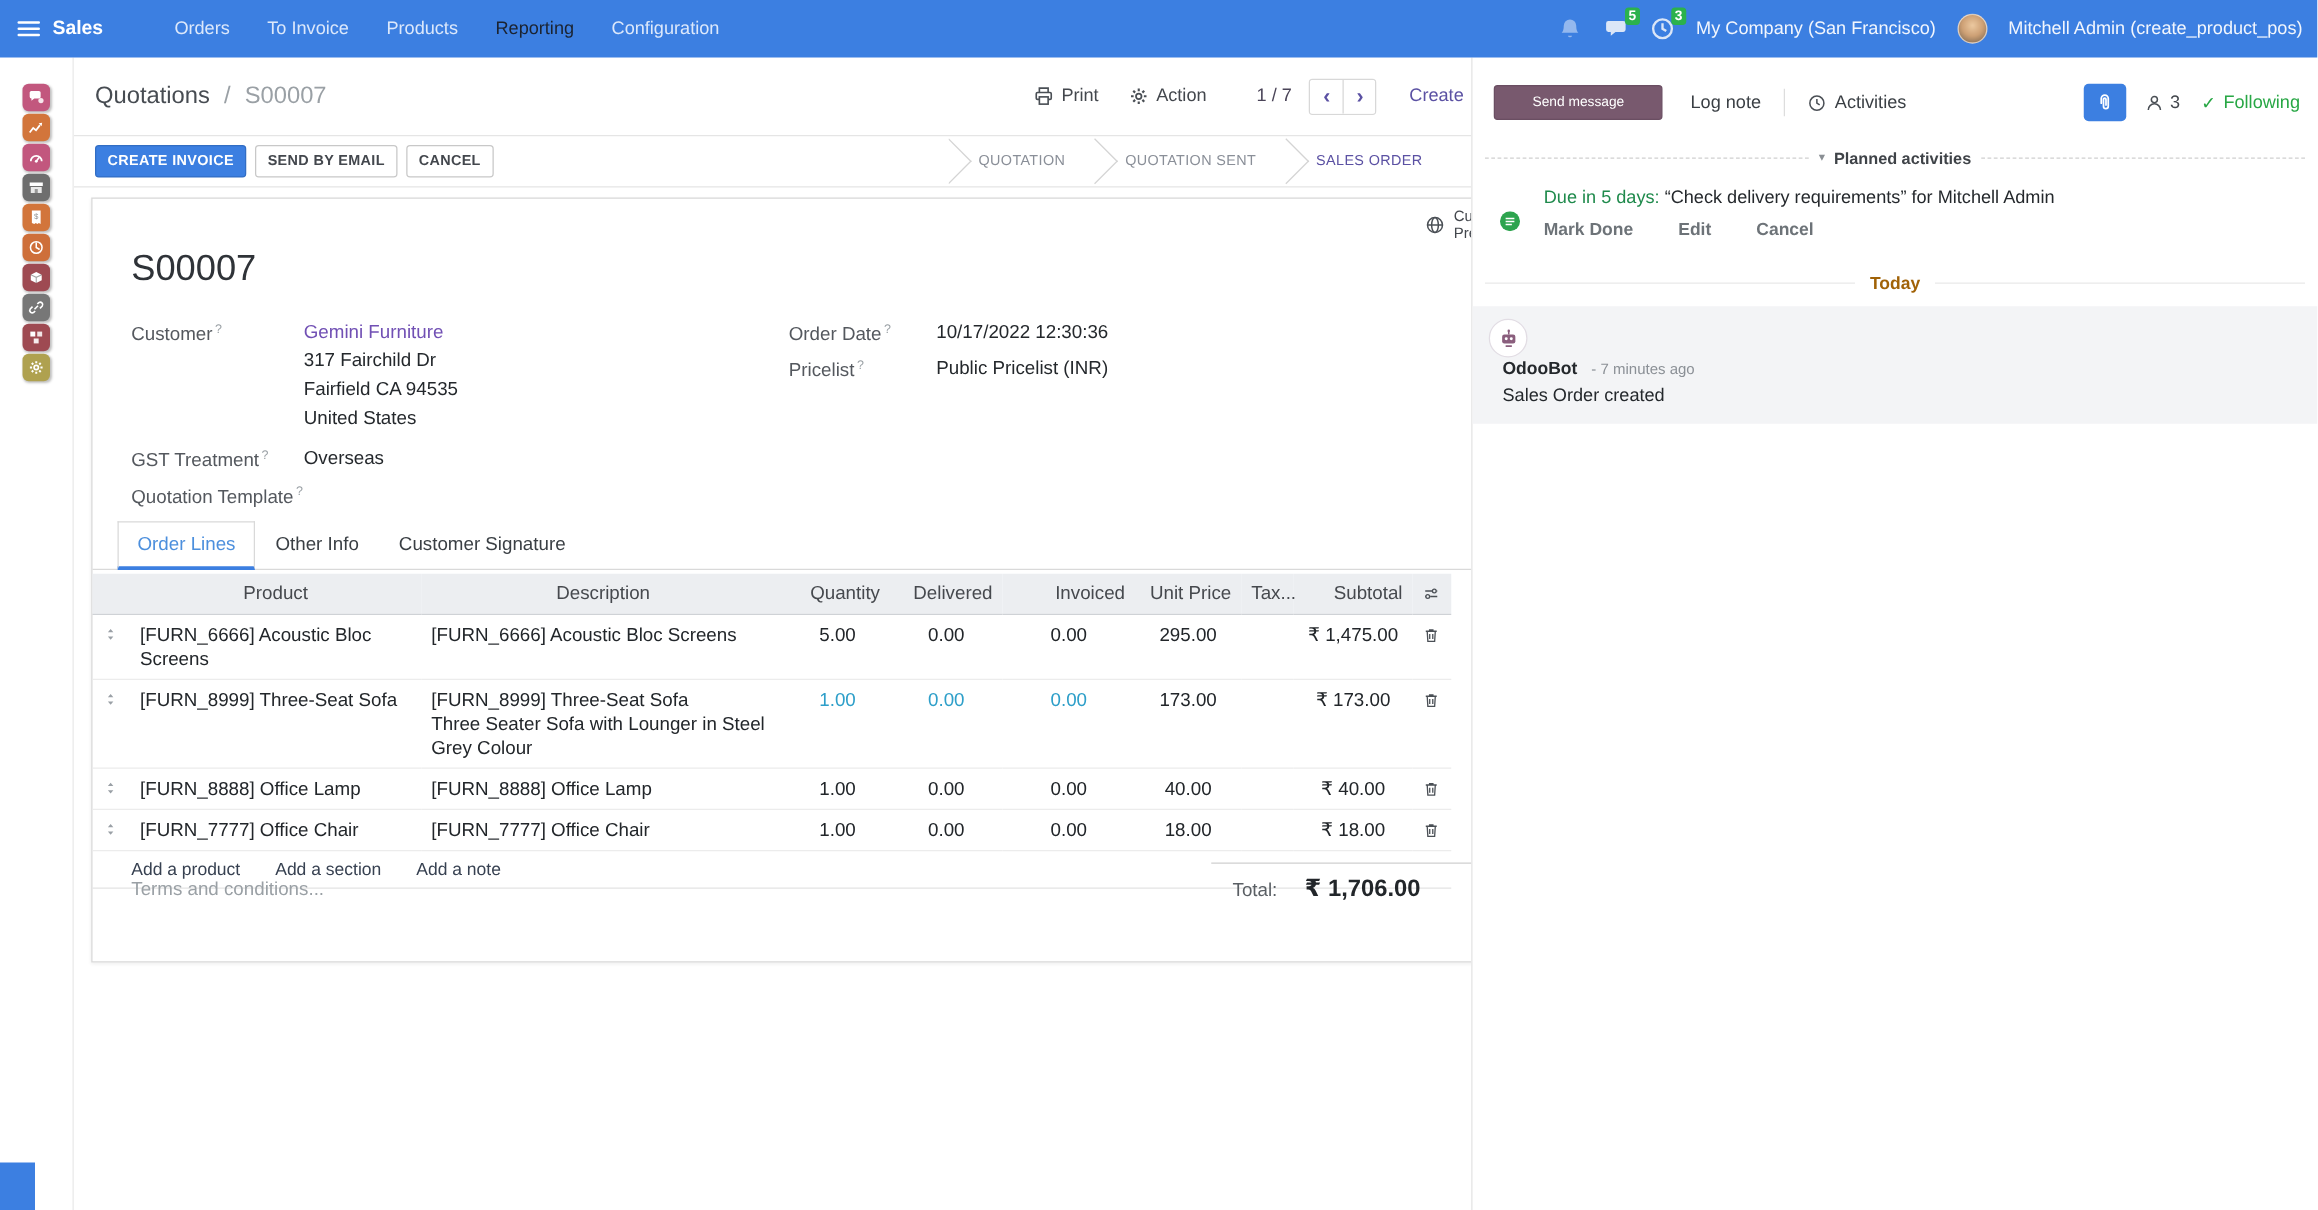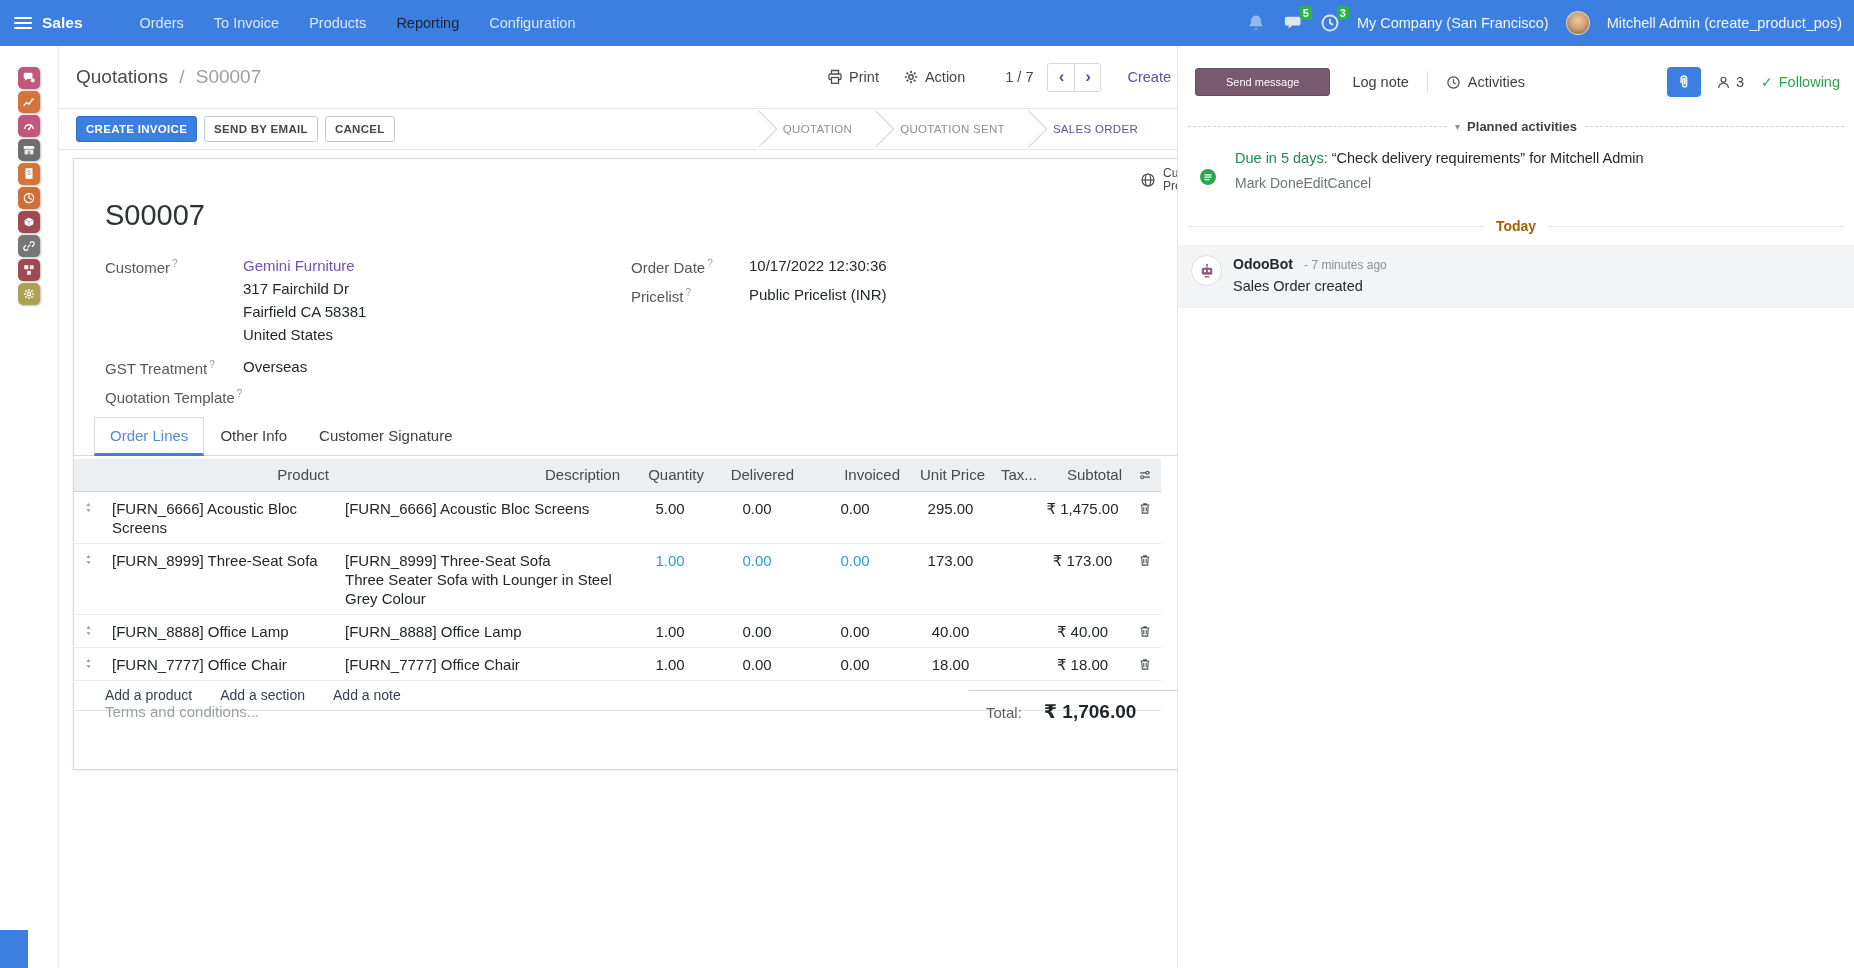--- a/index.html
+++ b/index.html
@@ -67,21 +67,21 @@
   .fvalue .flink{color:var(--link);cursor:pointer;}
   .addr div{margin-top:3px;}
   .pt-input{width:405px;height:33px;border:1px solid #c6c6c6;border-radius:2px;background:#fff;font-size:15px;padding:0 8px;font-family:inherit;}
   
   .tabs{position:absolute;left:0;top:258px;width:100%;display:flex;border-bottom:1px solid #d9d9d9;padding-left:20px;}
   .tab{padding:9px 15px;font-size:15px;color:#3a3f44;cursor:pointer;border:1px solid transparent;}
   .tab.active{color:#4C8FDD;border:1px solid #d9d9d9;border-bottom:3px solid var(--blue);background:#fff;margin-bottom:-1px;}
   
   .olines{position:absolute;left:0;top:300px;width:1087px;}
   table{border-collapse:collapse;table-layout:fixed;width:1087px;font-size:15px;}
-  th{background:#ECEEF1;color:#46494e;font-weight:400;text-align:right;height:32px;padding:0 8px;border-bottom:1px solid #cfd2d6;}
+  th{background:#ECEEF1;color:#46494e;font-weight:400;text-align:center;height:32px;padding:0 8px;border-bottom:1px solid #cfd2d6;}
   th.num{text-align:right;}
   td{padding:7px 8px 6px;border-bottom:1px solid #ececec;vertical-align:top;color:#22262a;line-height:19px;}
   td.num{text-align:center;}
   td.hl{color:var(--cellblue);}
   td.handle-cell{padding-top:9px;cursor:grab;}
   td.trash-cell{padding-top:9px;cursor:pointer;}
   .add-links{display:flex;gap:28px;padding:6px 0 7px 31px;border-bottom:1px solid #e3e3e3;}
   .add-link{font-size:14px;color:#374151;cursor:pointer;}
   .terms{position:absolute;left:31px;top:544px;font-size:15px;color:#9aa0a5;cursor:text;}
   .total-box{position:absolute;left:895px;top:531px;width:240px;border-top:1px solid #cfcfcf;padding-top:9px;display:flex;align-items:baseline;}
@@ -103,26 +103,26 @@
   .dash-div .line{flex:1;border-top:1px dashed #cfcfcf;}
   .dash-div .dlabel{display:flex;align-items:center;gap:7px;margin:0 8px;font-size:13px;font-weight:700;color:#3f4348;cursor:pointer;}
   .dash-div .tri{color:#8a8f94;font-size:10px;}
   .activity-item{display:flex;padding:14px 14px 0 13px;}
   .act-avatar{position:relative;width:33px;height:33px;flex:none;}
   .act-avatar .photo{width:33px;height:33px;border-radius:50%;background:radial-gradient(circle at 50% 38%,#e8c49e 0%,#c99c72 46%,#62503e 100%);}
   .act-dot{position:absolute;left:9px;bottom:-4px;width:16px;height:16px;}
   .act-body{margin-left:11px;padding-top:2px;}
   .act-line1{font-size:14.5px;color:#24282c;}
   .act-due{color:var(--due);}
-  .act-actions{display:flex;margin-top:9px;}
+  .act-actions{display:flex;gap:36px;margin-top:9px;font-weight:bold;}
   .act-link{font-size:14px;color:#6d7378;cursor:pointer;}
   .solid-div{display:flex;align-items:center;margin:27px 10px 0;}
   .solid-div .line{flex:1;border-top:1px solid #e9e9e9;}
   .solid-div .dlabel{margin:0 12px;font-size:14px;font-weight:700;color:#a16207;}
-  .message{display:flex;margin-top:11px;background:#f3f4f6;padding:10px 14px 14px 13px;}
+  .message{display:flex;margin-top:11px;background:#f3f4f6;padding:10px 14px 14px 13px;flex-direction:column;}
   .msg-avatar{width:31px;height:31px;border-radius:50%;background:#fff;border:1px solid #e2dde4;display:flex;align-items:center;justify-content:center;flex:none;}
   .msg-body{margin-left:11px;}
   .msg-author{font-size:14px;font-weight:700;color:#24282c;}
   .msg-time{font-size:12px;color:#8b9096;margin-left:7px;font-weight:400;}
   .msg-text{font-size:14.5px;color:#24282c;margin-top:6px;}
 </style>
 </head>
 <body>
 
 <header class="navbar">
@@ -296,21 +296,21 @@
         </svg>
       <span class="lbl" style="width:62px;">Customer Preview</span>
     </div>
     <h1 class="sheet-title">S00007</h1>
 
     <div class="fields-left">
       <div class="frow">
         <span class="flabel"><span>Customer</span><sup>?</sup></span>
         <span class="fvalue">
           <span class="flink">Gemini Furniture</span>
-          <span class="addr" id="addr-lines"><div>317 Fairchild Dr</div><div>Fairfield CA 58381</div><div>United States</div></span>
+          <span class="addr" id="addr-lines"><div>317 Fairchild Dr</div><div>Fairfield CA 94535</div><div>United States</div></span>
         </span>
       </div>
       <div class="frow" style="margin-top:12px;">
         <span class="flabel"><span>GST Treatment</span><sup>?</sup></span>
         <span class="fvalue">Overseas</span>
       </div>
       <div class="frow">
         <span class="flabel" style="width:auto;"><span>Quotation Template</span><sup>?</sup></span>
         <span class="fvalue"></span>
       </div>

